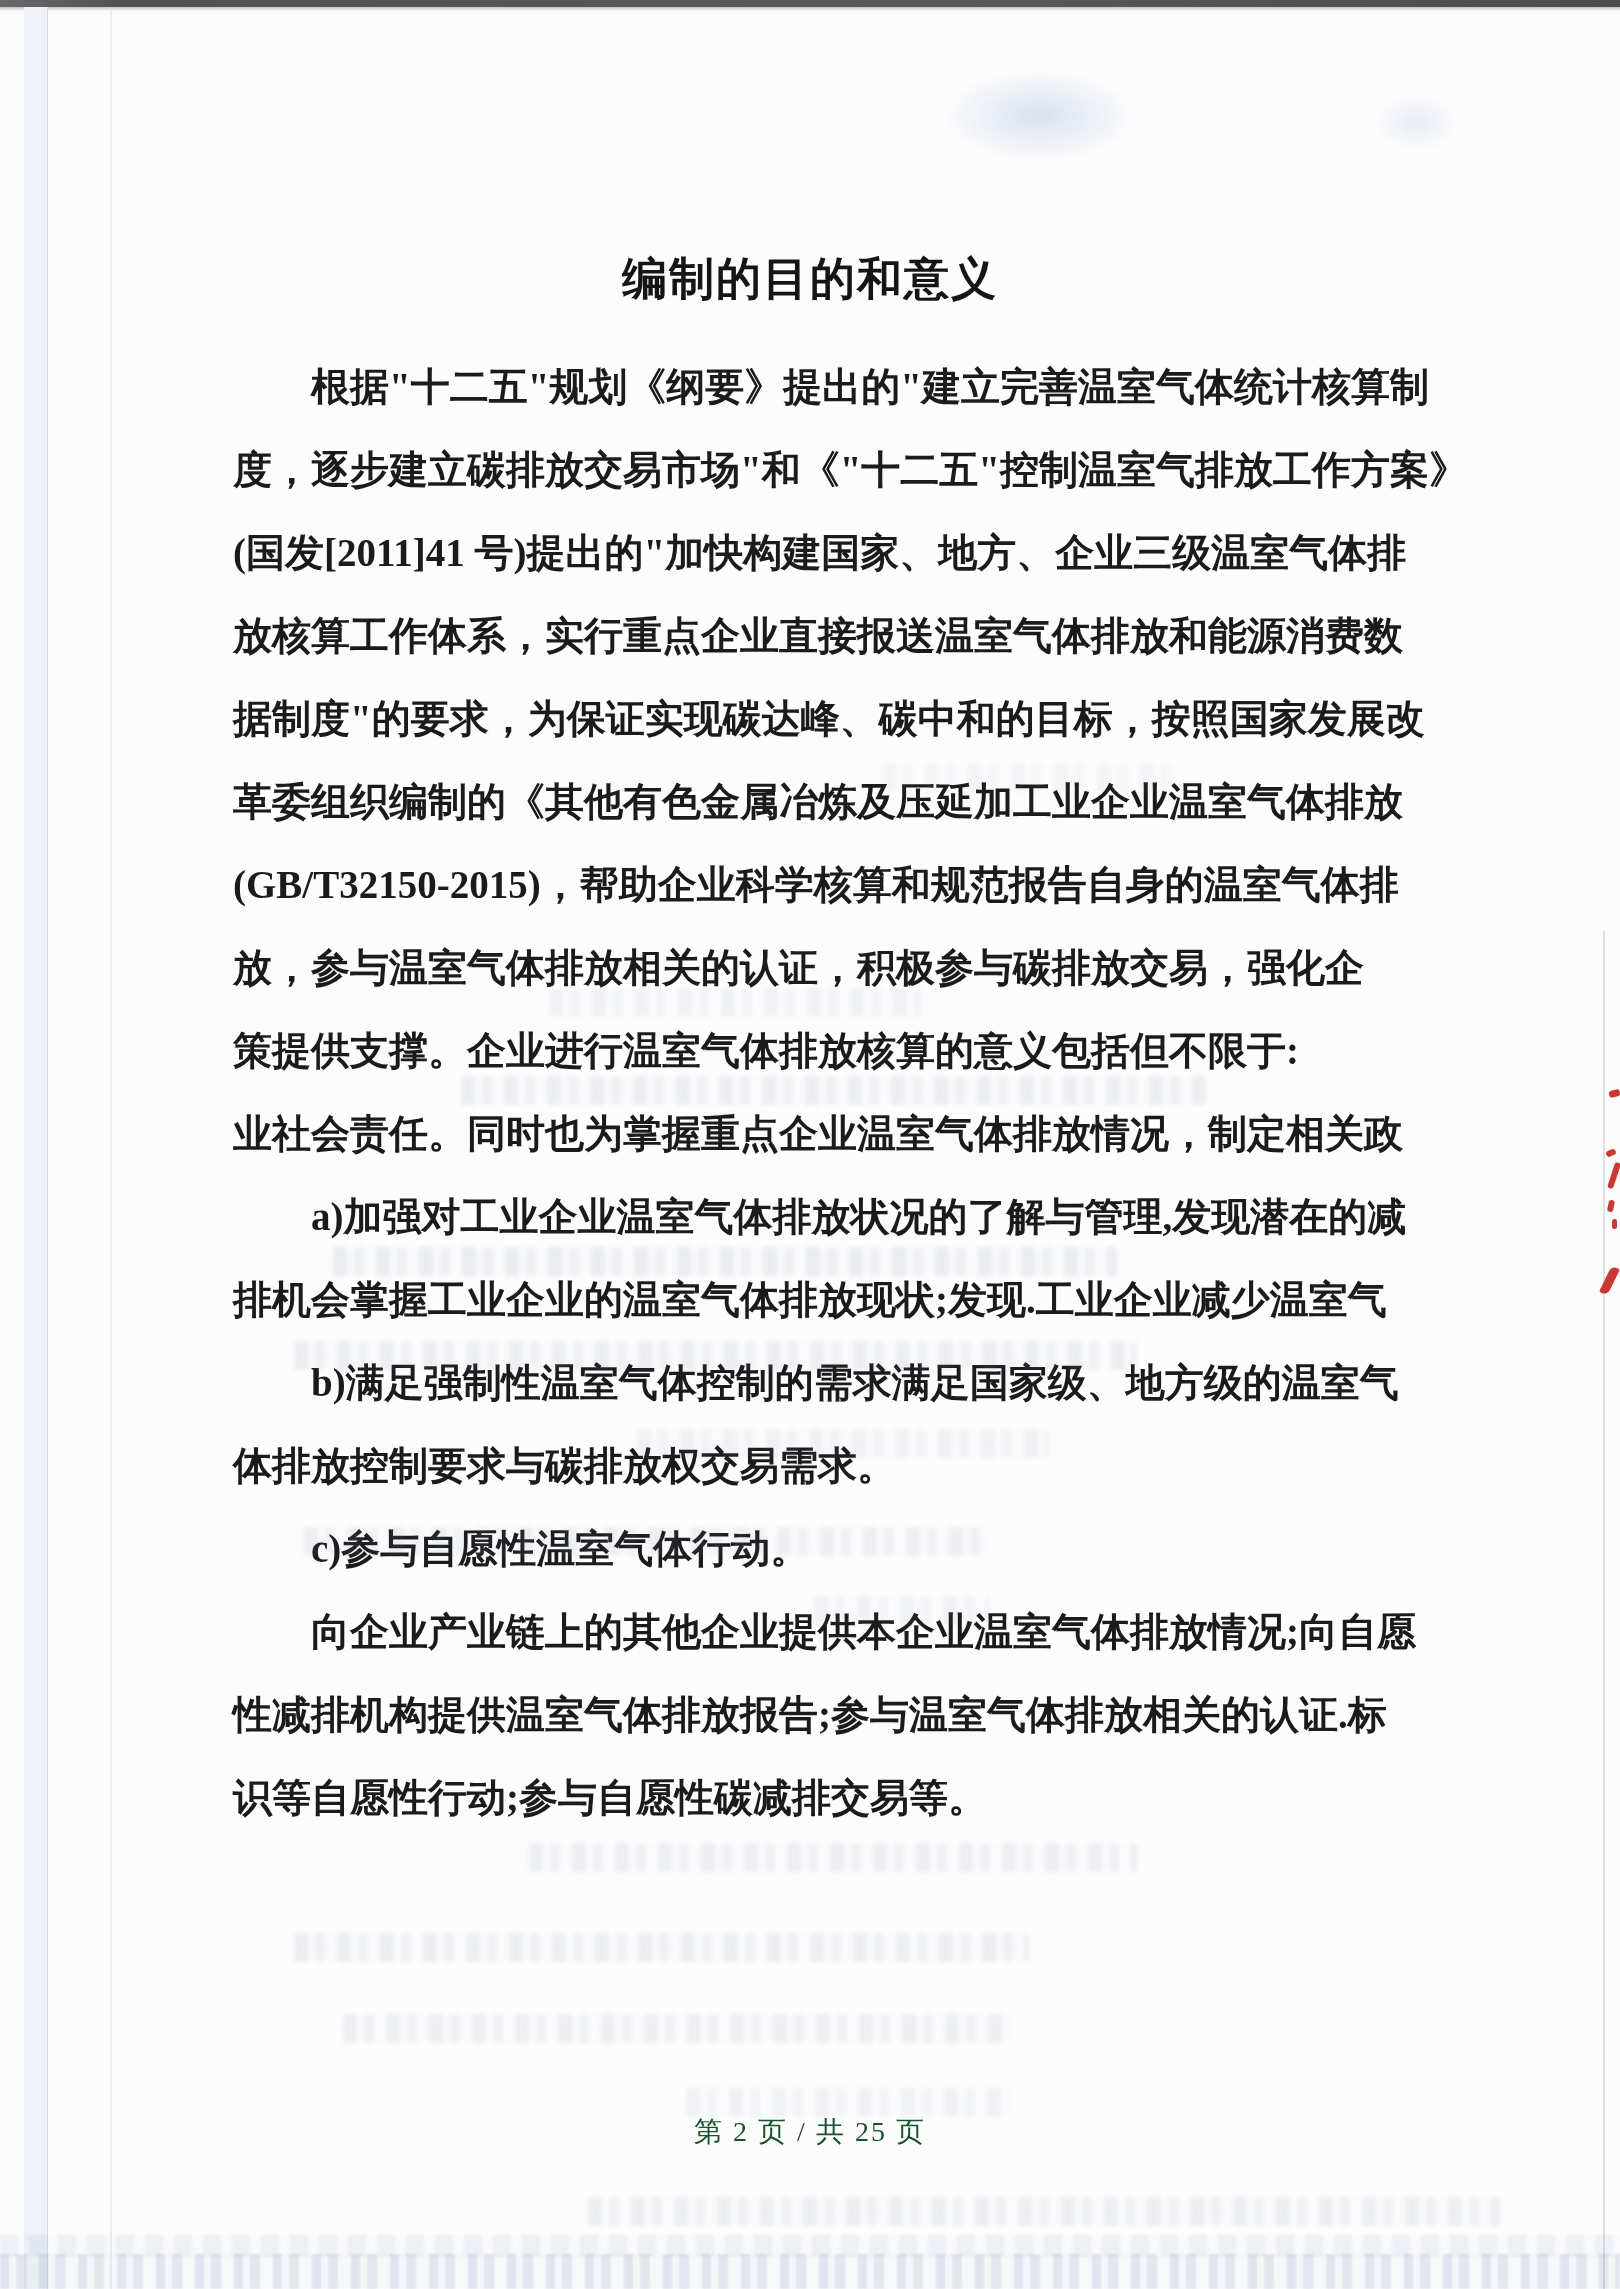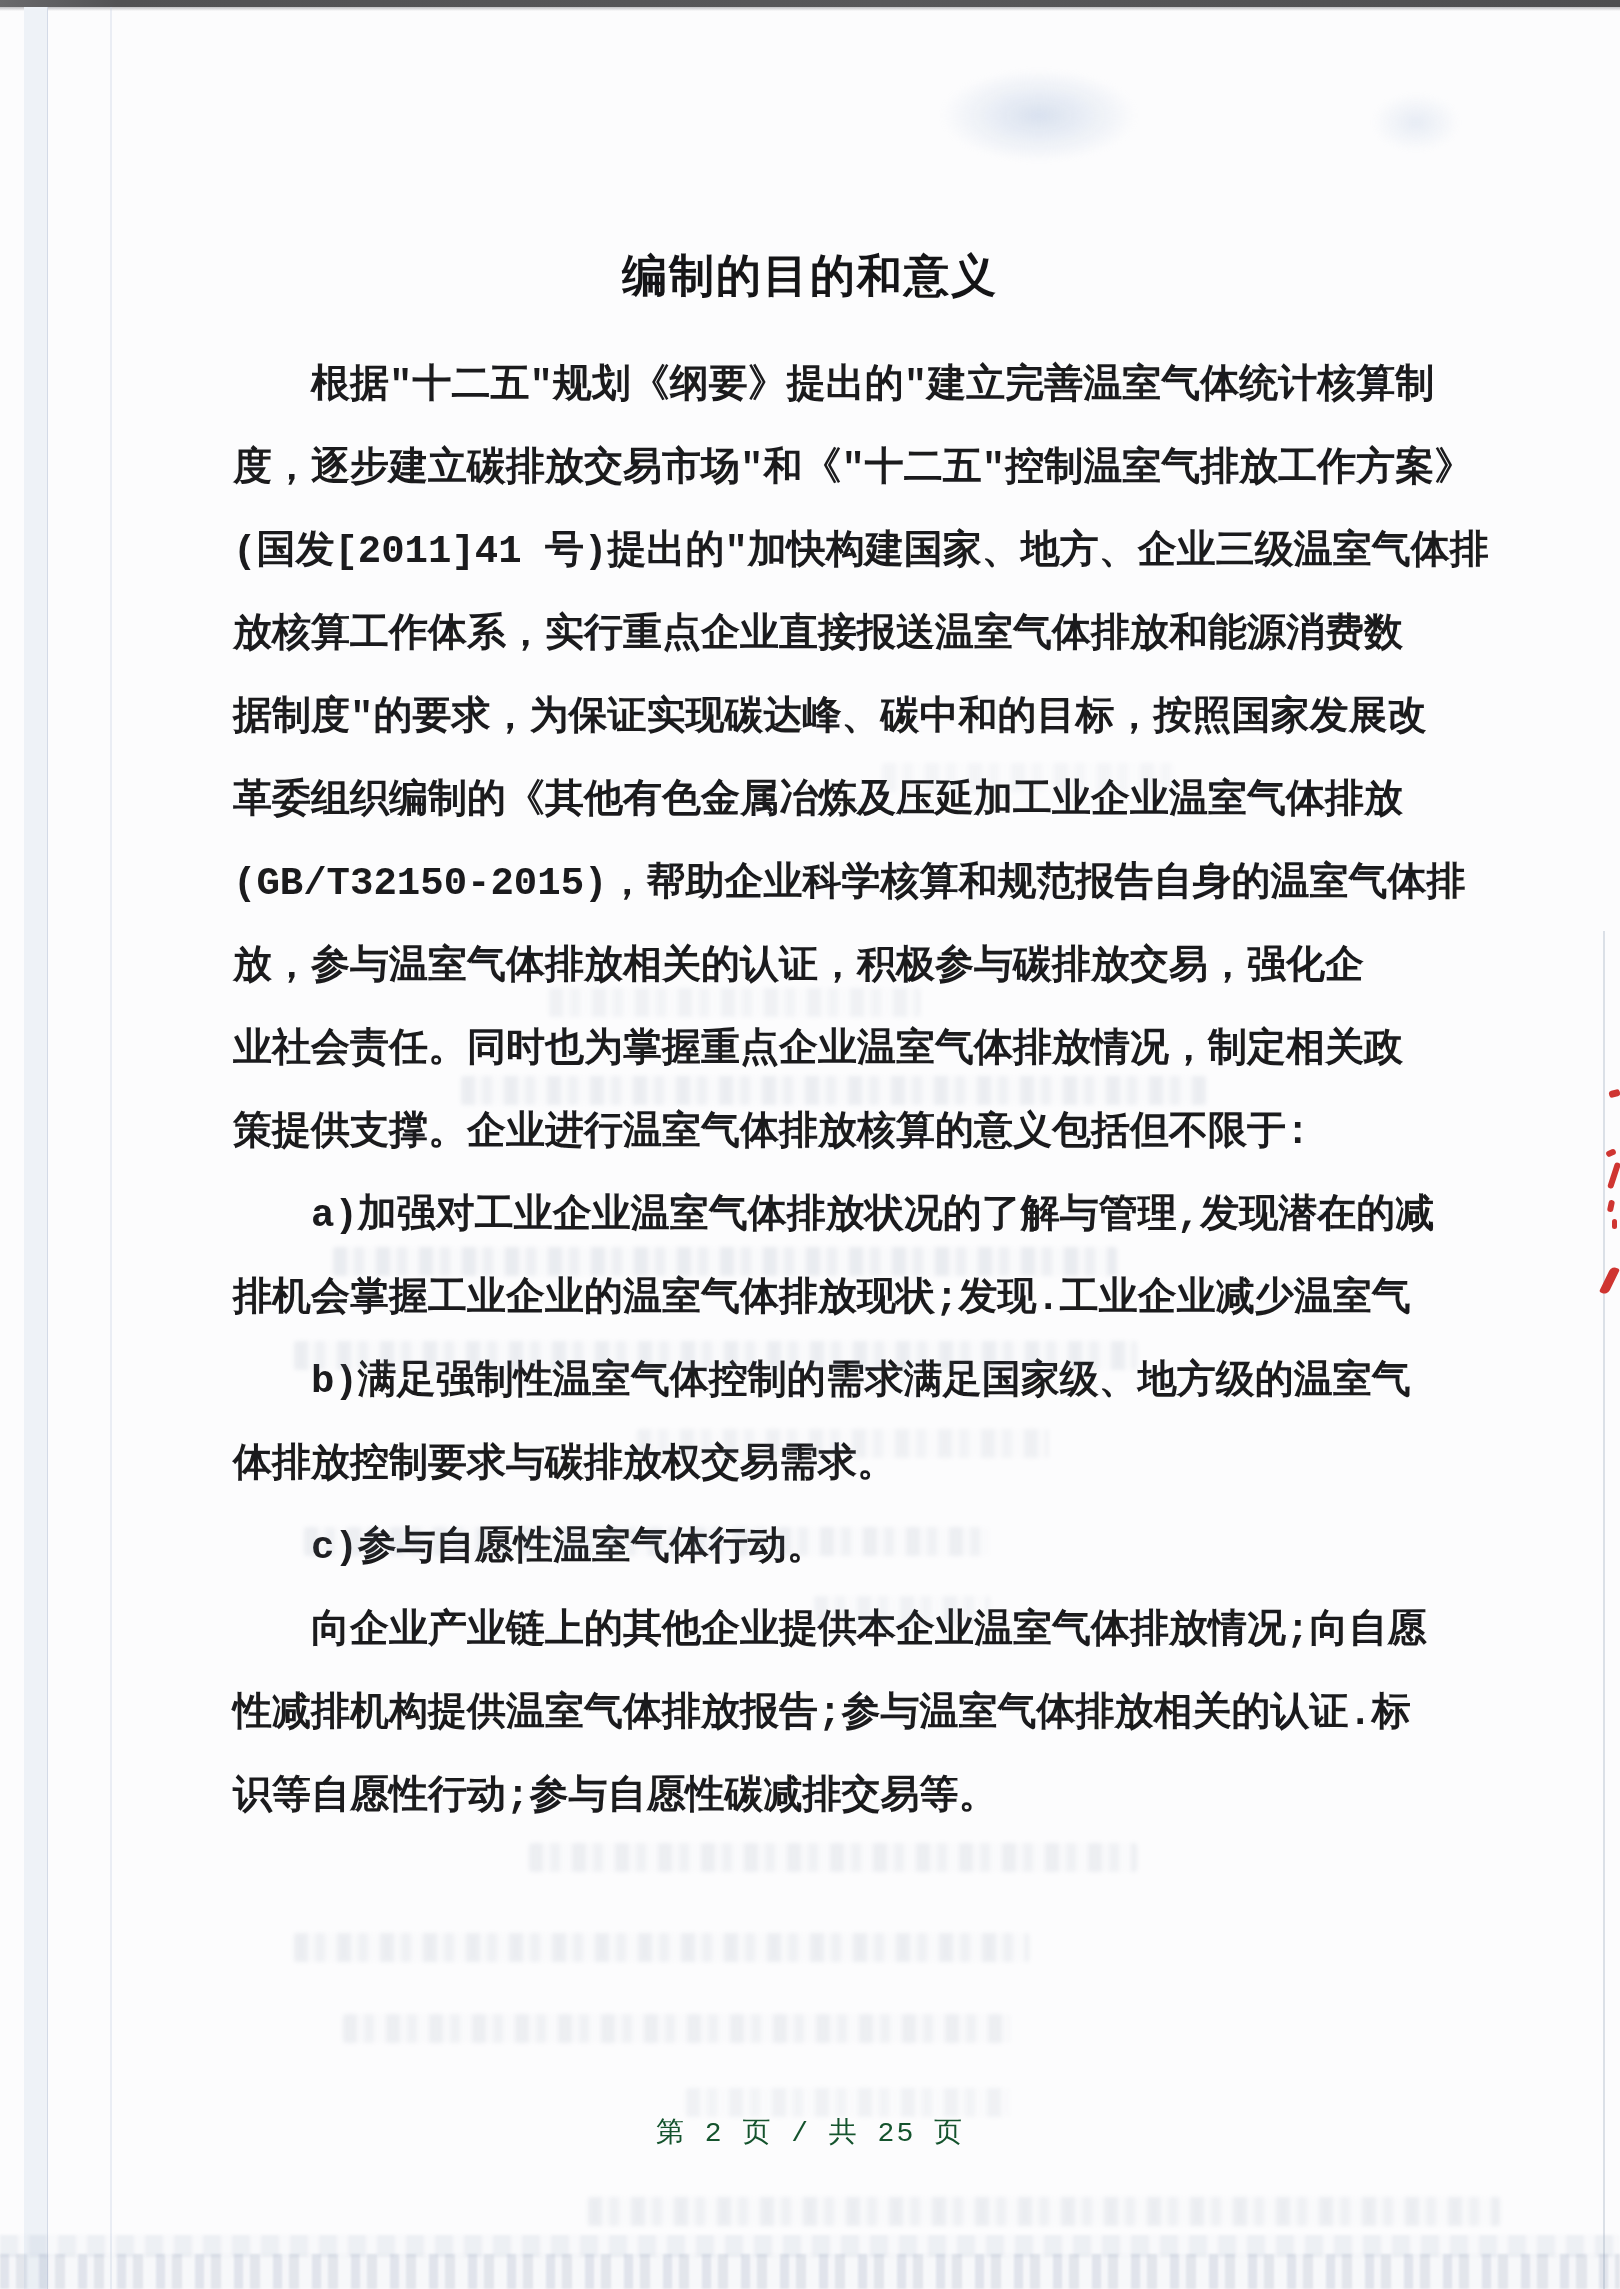--- a/index.html
+++ b/index.html
@@ -1,21 +1,21 @@
 <!DOCTYPE html>
 <html><head>
 <meta charset="utf-8">
 <style>
   html,body{margin:0;padding:0;background:#ffffff;}
   .sheet{
     position:relative;
     width:1620px;height:2290px;
     background:#fcfcfd;
     overflow:hidden;
-    font-family:Liberation Mono, monospace;
+    font-family:Liberation Serif, serif;
     color:#1b1b1d;
   }
   
   .top-edge{
     position:absolute;top:0;left:0;width:1620px;height:6.9px;
     background:linear-gradient(90deg,#6a6a6c 0,#525254 118px,#58585a 55%,#4e4e50 100%);
   }
   .top-edge-shadow{
     position:absolute;top:6.9px;left:0;width:1620px;height:3.9px;
     background:linear-gradient(180deg,rgba(120,120,125,.45),rgba(120,120,125,0));
@@ -98,22 +98,22 @@
 
   <div class="body-text">
     <div class="line">　　根据"十二五"规划《纲要》提出的"建立完善温室气体统计核算制</div>
     <div class="line">度，逐步建立碳排放交易市场"和《"十二五"控制温室气排放工作方案》</div>
     <div class="line">(国发[2011]41 号)提出的"加快构建国家、地方、企业三级温室气体排</div>
     <div class="line">放核算工作体系，实行重点企业直接报送温室气体排放和能源消费数</div>
     <div class="line">据制度"的要求，为保证实现碳达峰、碳中和的目标，按照国家发展改</div>
     <div class="line">革委组织编制的《其他有色金属冶炼及压延加工业企业温室气体排放</div>
     <div class="line">(GB/T32150-2015)，帮助企业科学核算和规范报告自身的温室气体排</div>
     <div class="line">放，参与温室气体排放相关的认证，积极参与碳排放交易，强化企</div>
+    <div class="line">策提供支撑。企业进行温室气体排放核算的意义包括但不限于:</div>
     <div class="line">业社会责任。同时也为掌握重点企业温室气体排放情况，制定相关政</div>
-    <div class="line">策提供支撑。企业进行温室气体排放核算的意义包括但不限于:</div>
     <div class="line">　　a)加强对工业企业温室气体排放状况的了解与管理,发现潜在的减</div>
     <div class="line">排机会掌握工业企业的温室气体排放现状;发现.工业企业减少温室气</div>
     <div class="line">　　b)满足强制性温室气体控制的需求满足国家级、地方级的温室气</div>
     <div class="line">体排放控制要求与碳排放权交易需求。</div>
     <div class="line">　　c)参与自愿性温室气体行动。</div>
     <div class="line">　　向企业产业链上的其他企业提供本企业温室气体排放情况;向自愿</div>
     <div class="line">性减排机构提供温室气体排放报告;参与温室气体排放相关的认证.标</div>
     <div class="line">识等自愿性行动;参与自愿性碳减排交易等。</div>
   </div>
 

